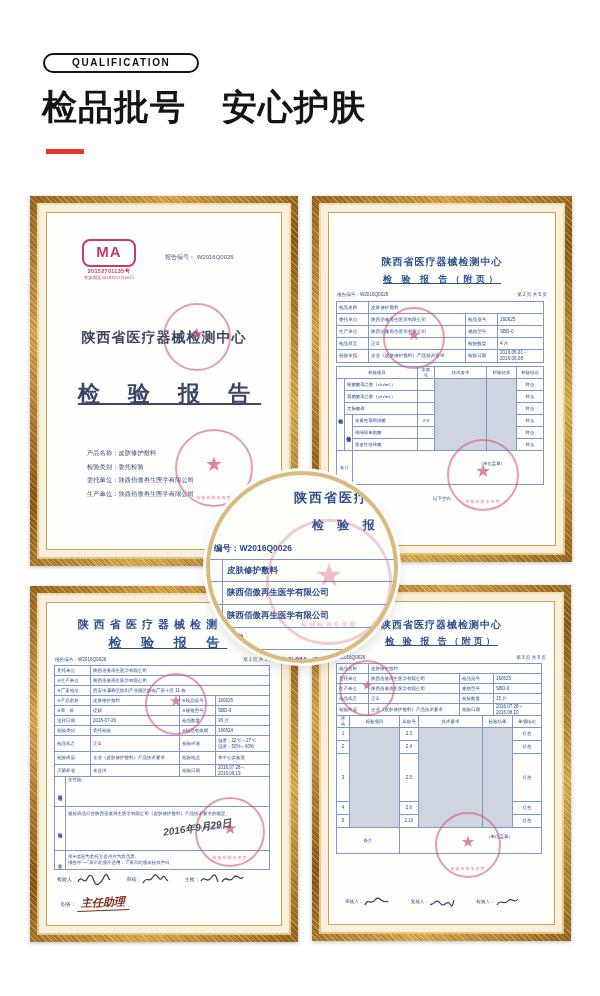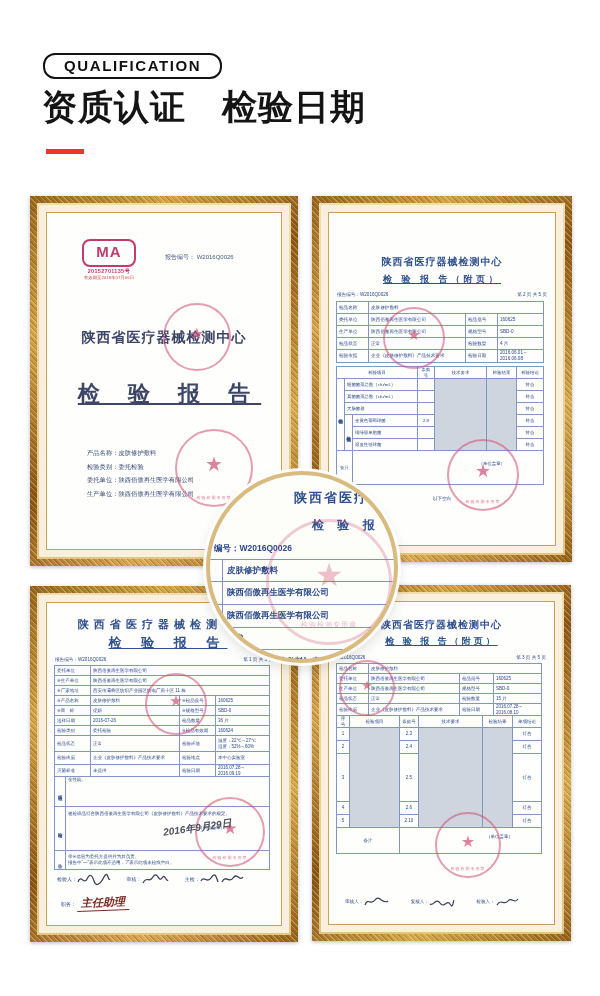--- a/index.html
+++ b/index.html
@@ -1,21 +1,21 @@
 <!DOCTYPE html>
 <html><head>
 <meta charset="utf-8">
 <style>
   html,body{margin:0;padding:0;background:#fff;}
   body{font-family:"Liberation Sans","DejaVu Sans",sans-serif;}
   .page{position:relative;width:600px;height:996px;background:#ffffff;overflow:hidden;}
 
   
   .badge{position:absolute;left:43px;top:53px;display:inline-block;border:2px solid #141414;
-    border-radius:12px;padding:2px 19px 3px;font-size:15px;font-weight:bold;letter-spacing:1.6px;color:#111;}
+    border-radius:12px;padding:2px 27px 3px;font-size:10px;font-weight:bold;letter-spacing:1.6px;color:#111;}
   .big-title{position:absolute;left:42px;top:84px;font-size:35px;font-weight:800;color:#141414;letter-spacing:1px;white-space:nowrap;}
   .redline{position:absolute;left:46px;top:149px;width:38px;height:5px;background:#e8382d;}
 
   
   .cert{position:absolute;padding:7px;box-sizing:border-box;
     background-image:repeating-linear-gradient(45deg,rgba(255,240,200,.28) 0 1px,rgba(90,50,5,.22) 1px 2px,transparent 2px 4px),
       linear-gradient(135deg,#95621a,#d6a348 22%,#8a5512 48%,#d9ab4e 74%,#95621a);
     box-shadow:0 1px 4px rgba(0,0,0,.28);}
   .mat{height:100%;box-sizing:border-box;background:linear-gradient(180deg,#f0dcae,#e2c584);padding:2px;}
   .cream{height:100%;box-sizing:border-box;background:#f8f0dd;padding:7px;}
@@ -62,21 +62,21 @@
   .mag-doc{position:absolute;left:102px;top:42px;font-size:12px;font-weight:700;color:#30508f;letter-spacing:5px;white-space:nowrap;}
   .mag-num{position:absolute;left:4px;top:68px;font-size:8.5px;font-weight:700;color:#2c4a8c;white-space:nowrap;}
   table.magt td{border:1px solid #7e95c4;color:#2c4a8c;font-weight:600;padding:0 4px;overflow:hidden;white-space:nowrap;}
 </style>
 </head>
 <body>
 
 <div class="page">
 
   <div class="badge">QUALIFICATION</div>
-  <div class="big-title">资质认证　检验日期</div>
+  <div class="big-title">检品批号　安心护肤</div>
   <div class="redline"></div>
 
   <div class="cert" style="left:30px;top:196px;width:268px;height:370px;">
    <div class="mat">
         <div class="cream">
     <div class="paper">
       <div class="ma-block">
         <div class="ma-logo">MA</div>
         <div class="ma-num">20152701135号</div>
         <div class="ma-valid">有效期至2018年07月06日</div>

